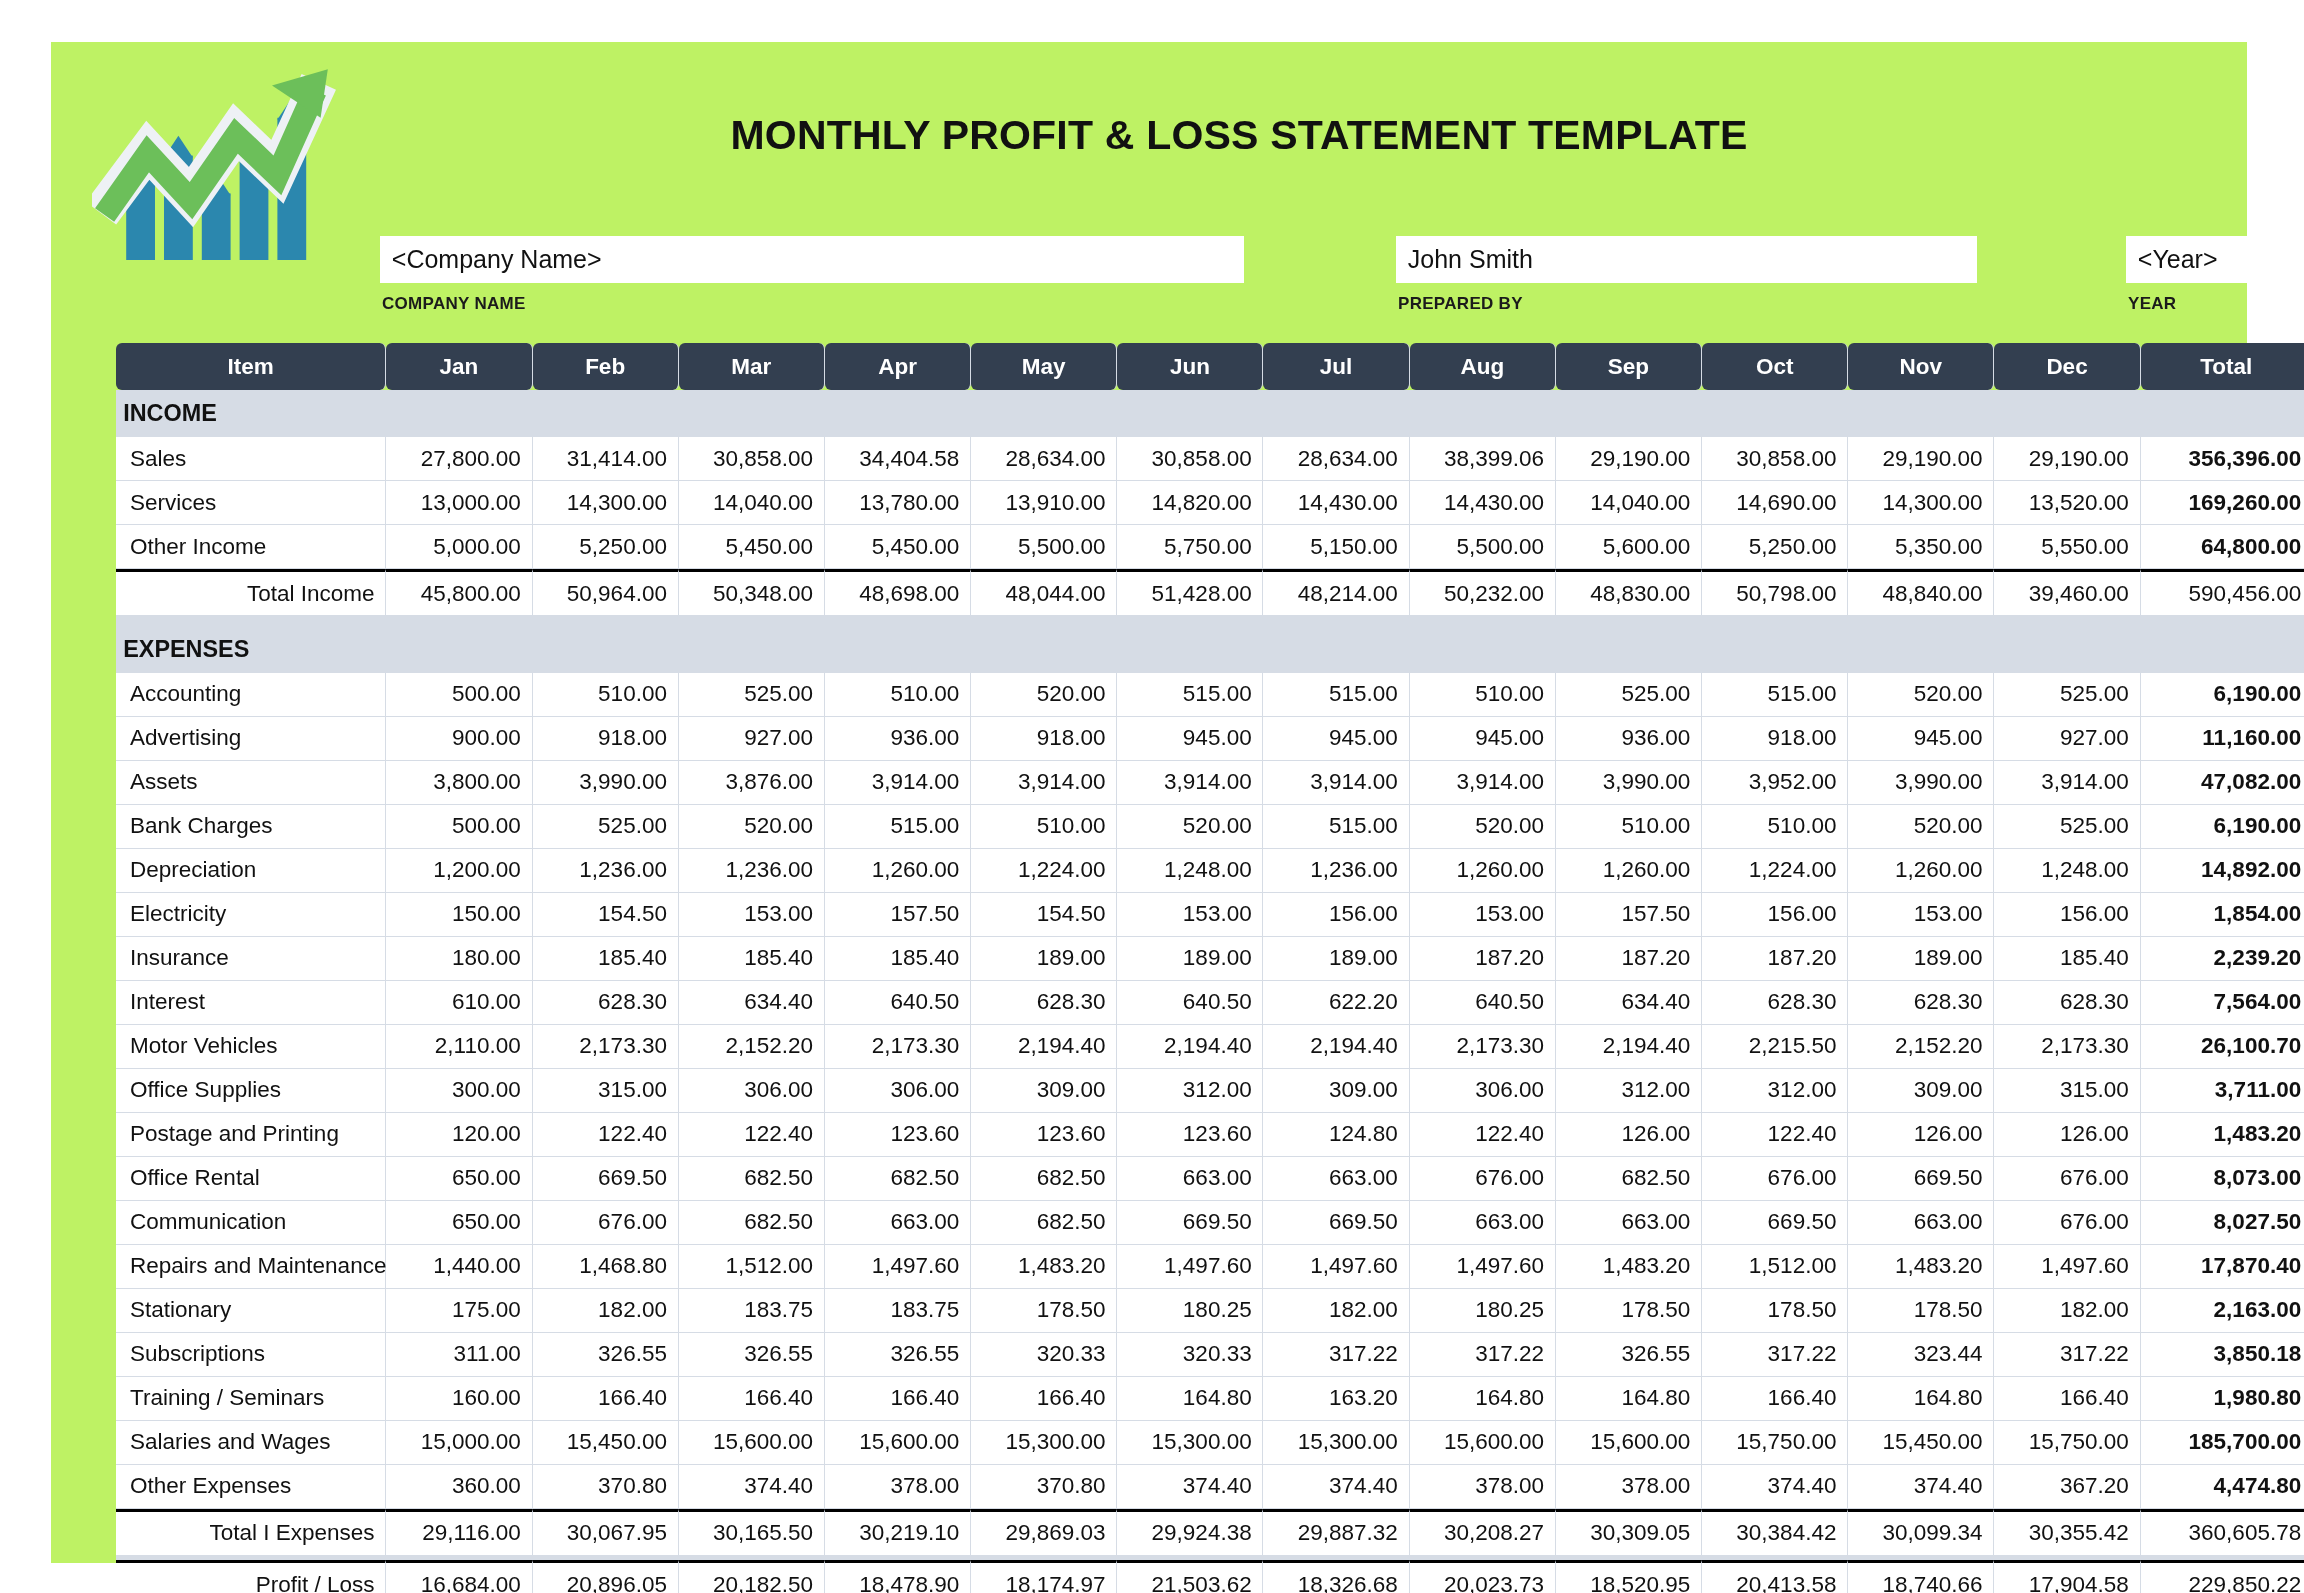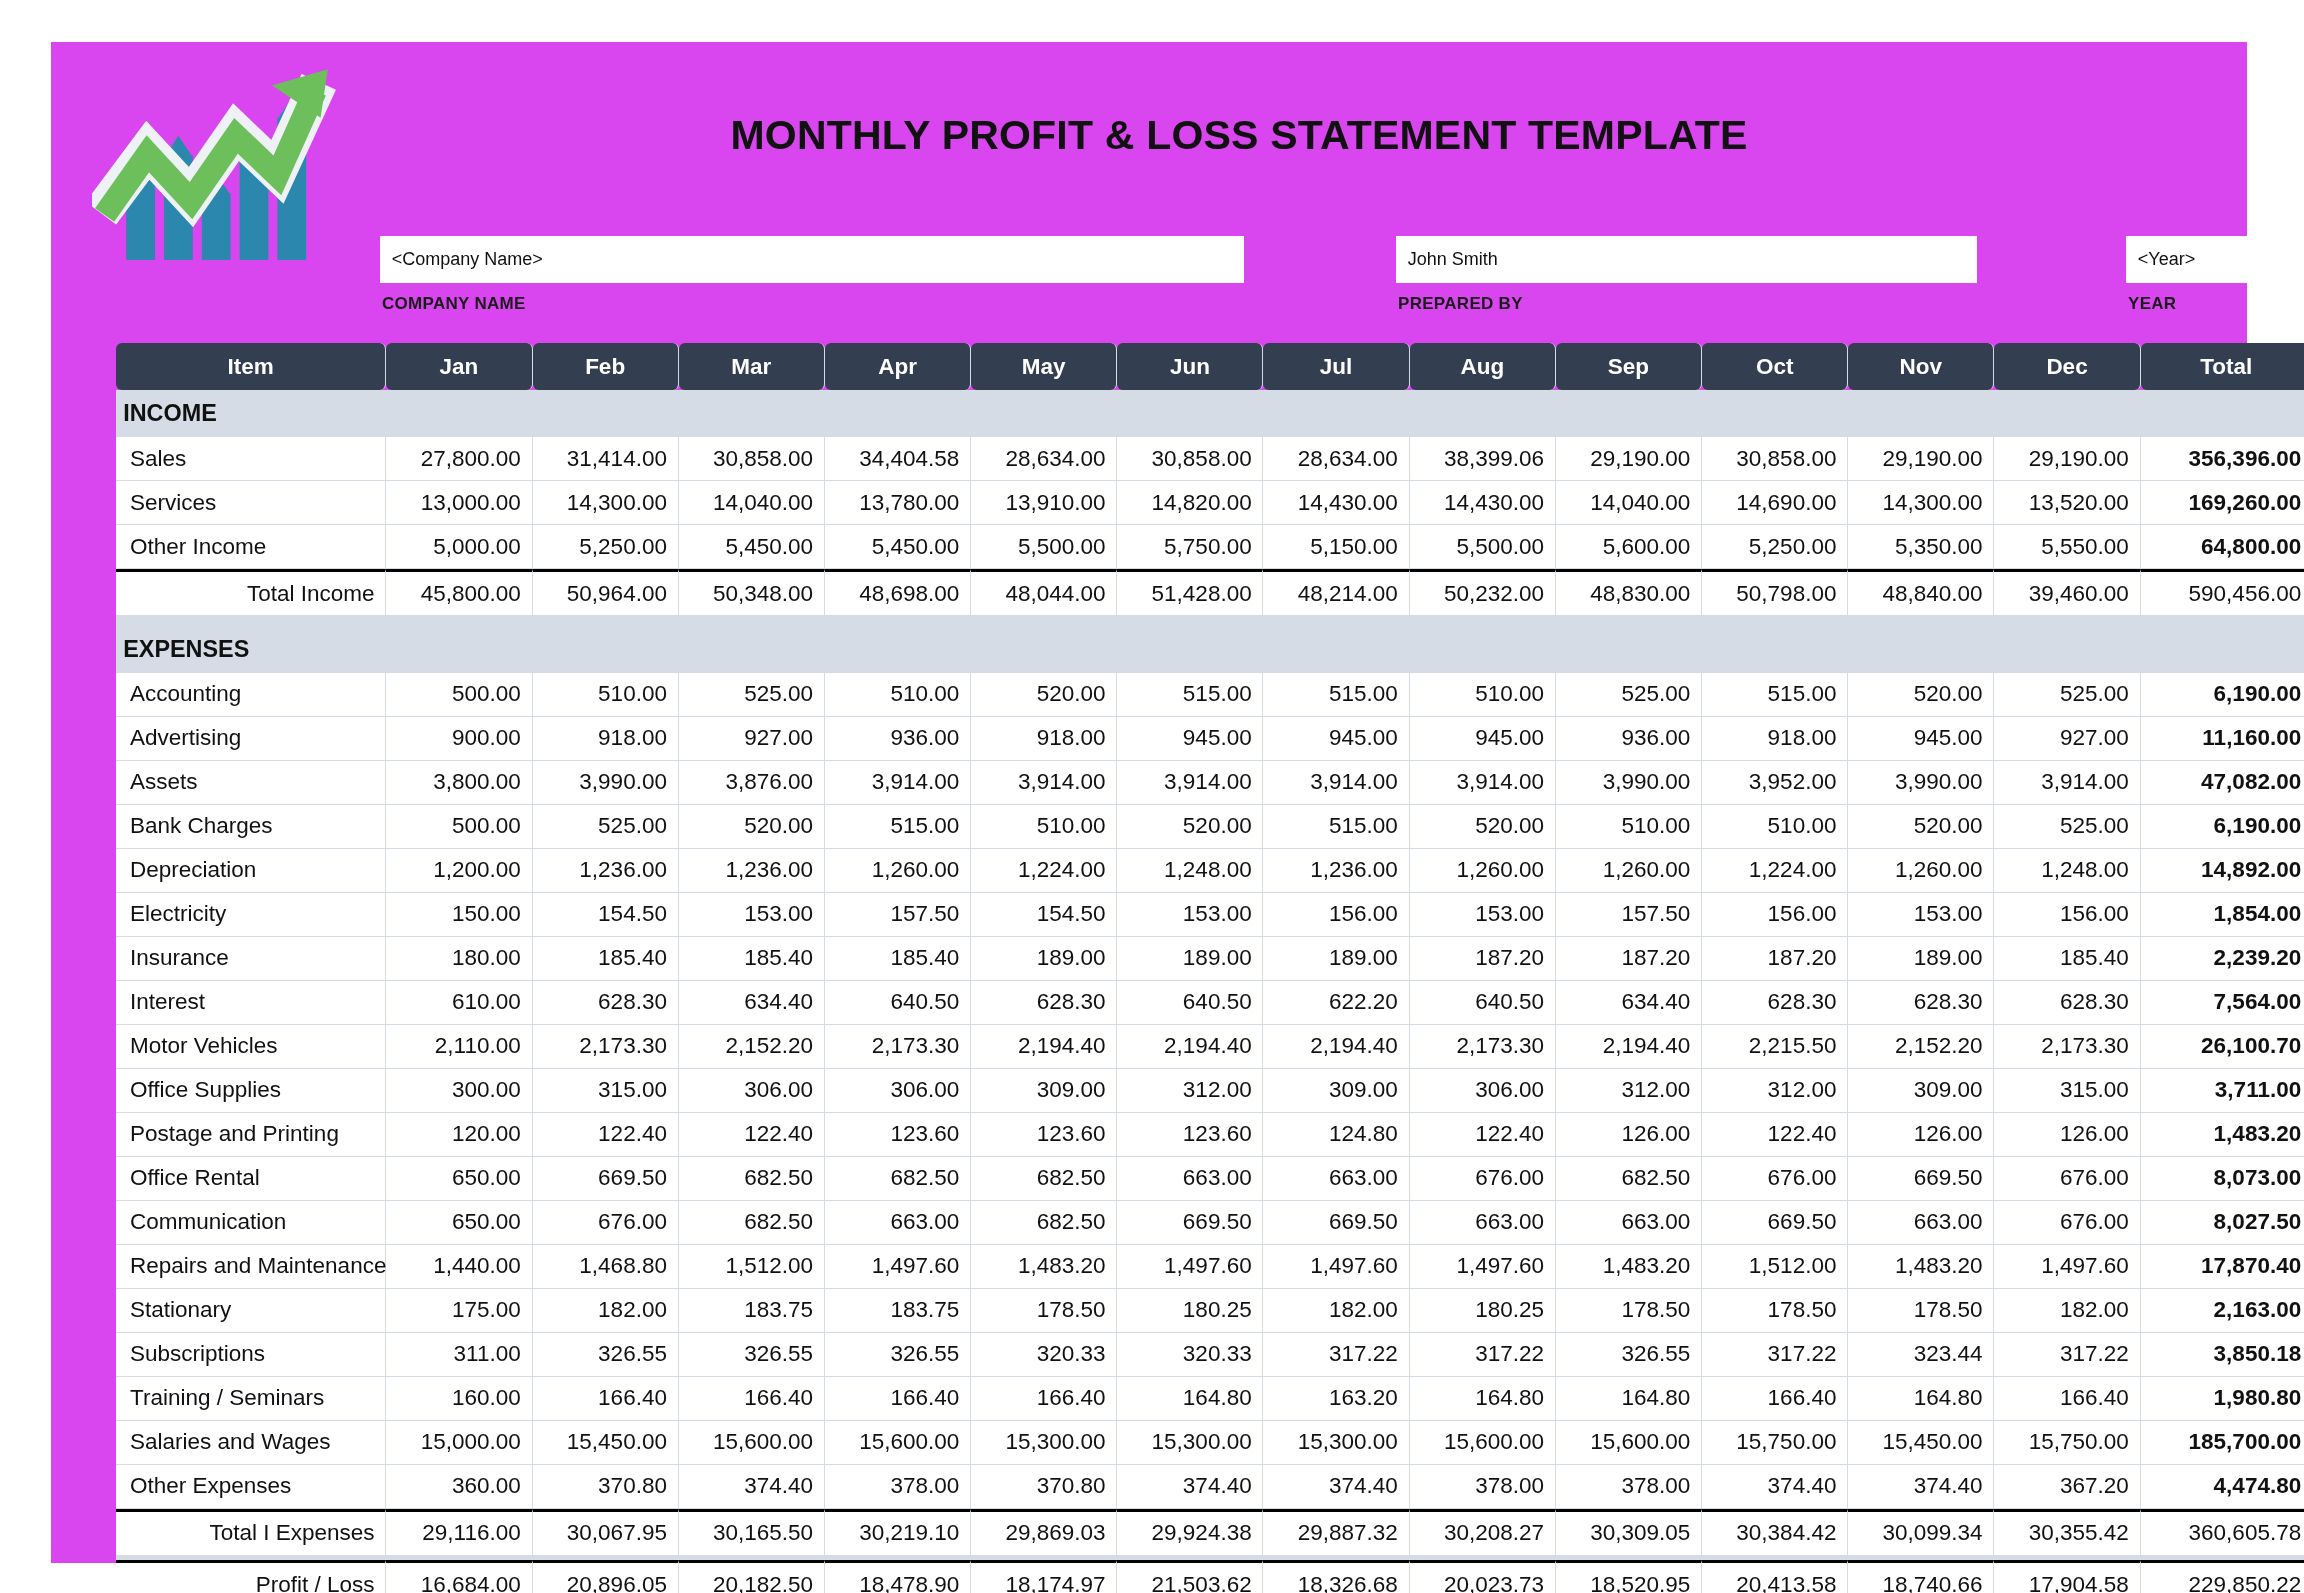--- a/index.html
+++ b/index.html
@@ -13,21 +13,21 @@
     font-family: "Liberation Sans", sans-serif;
     overflow: hidden;
   }
 
   #sheet {
     position: absolute;
     left: 51px;
     top: 42px;
     width: 2196px;
     height: 1521px;
-    background: #d946ef;
+    background: #bef264;
     box-sizing: border-box;
   }
 
   
   .header-band {
     position: relative;
     height: 241px;
   }
 
   .logo {
@@ -52,21 +52,21 @@
     white-space: nowrap;
   }
 
   .field-box {
     position: absolute;
     background: #ffffff;
     box-sizing: border-box;
     display: flex;
     align-items: center;
     padding-left: 10.8px;
-    font-size: 18px;
+    font-size: 25px;
     color: #111111;
     border: 0.9px solid #ffffff;
   }
   .field-label {
     position: absolute;
     font-size: 17px;
     font-weight: bold;
     color: #1b1b1b;
     letter-spacing: 0.3px;
   }

